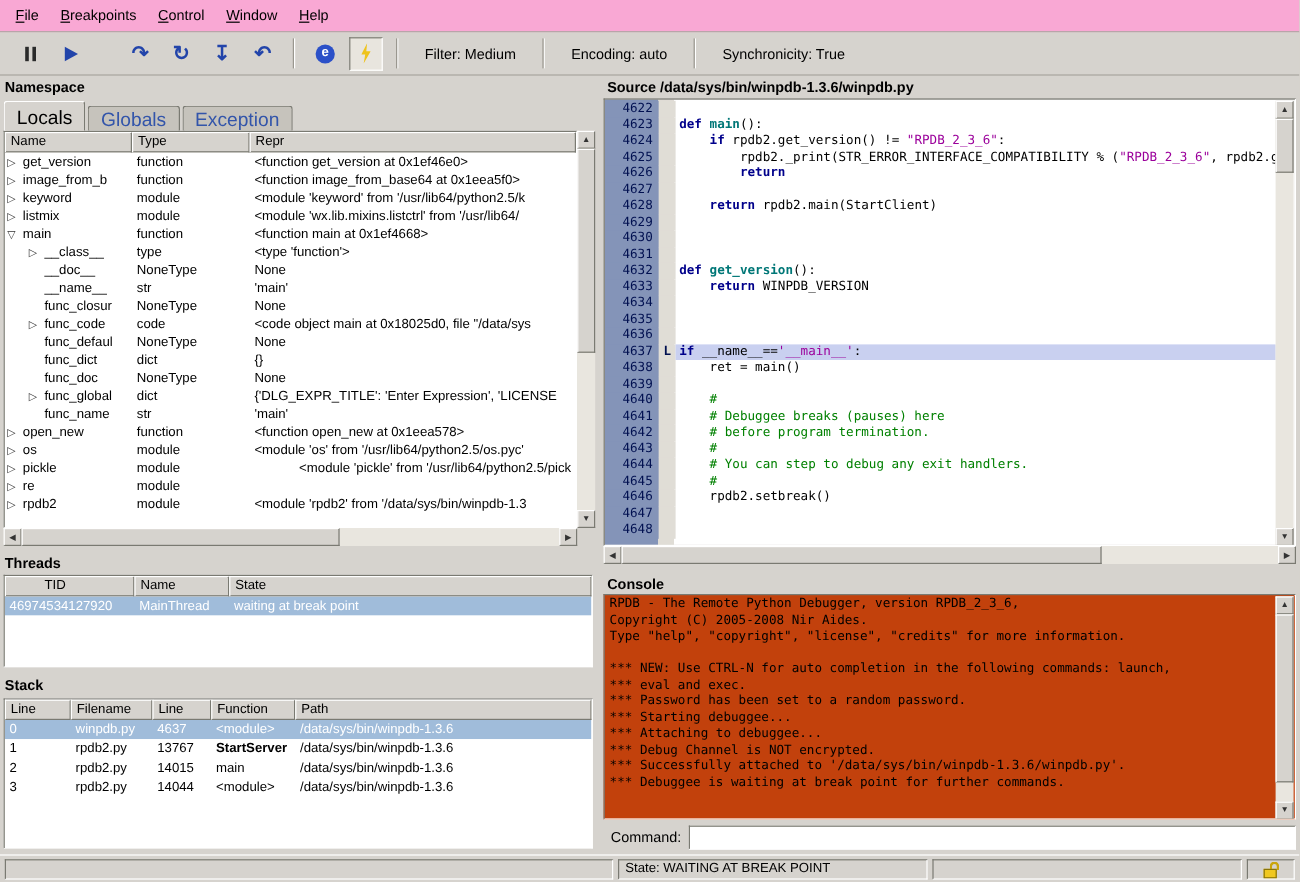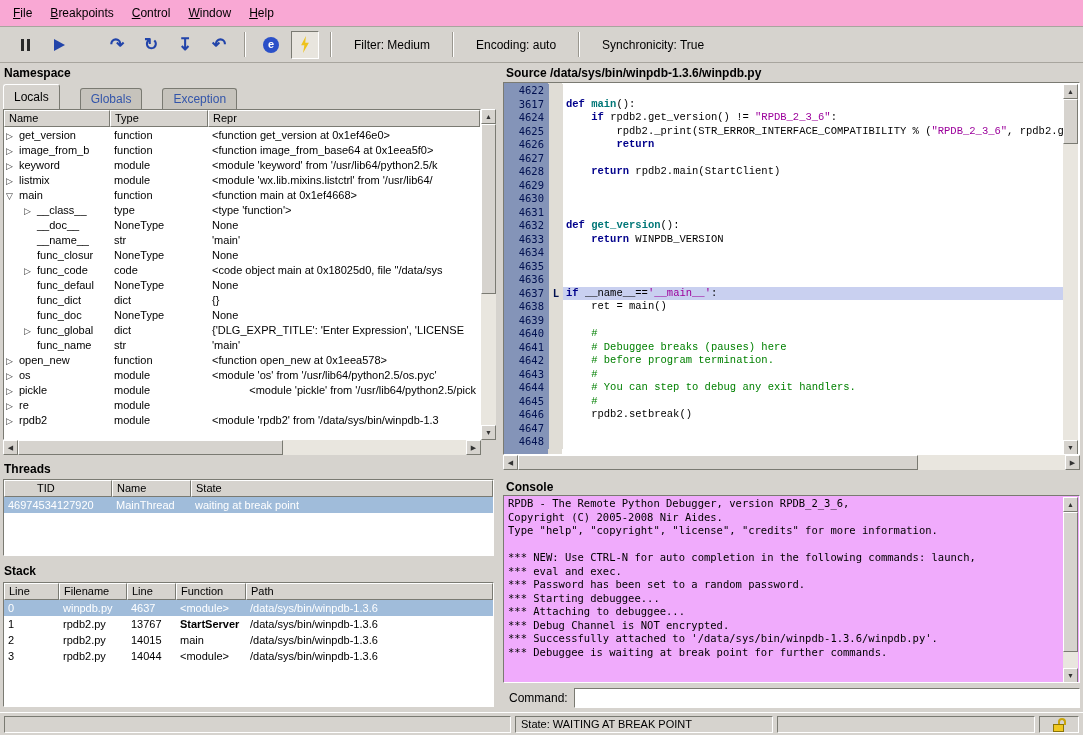--- a/index.html
+++ b/index.html
@@ -28,21 +28,21 @@
   .bolt { width:13px; height:17px; display:inline-block; background:#eec31c; clip-path:polygon(57% 0, 20% 55%, 45% 55%, 35% 100%, 80% 40%, 52% 40%); }
 
   
   .left  { position:absolute; top:63px; left:0; width:497px; height:649px; }
   .right { position:absolute; top:63px; left:500px; width:583px; height:649px; }
   .panel-title { font-weight:bold; font-size:12px; white-space:nowrap; }
 
   
   .ns-title { position:absolute; top:3px; left:4px; }
   .tabs { position:absolute; top:21px; left:3px; height:25px; display:flex; align-items:flex-end; }
-  .tab { height:21px; padding:3px 10px 2px; margin-right:20px; background:#c6c3bc; color:#3355aa; border:1px solid #7a7a72; border-bottom:none; border-radius:3px 3px 0 0; font-size:12px; }
+  .tab { height:21px; padding:3px 10px 2px; margin-right:2px; background:#c6c3bc; color:#3355aa; border:1px solid #7a7a72; border-bottom:none; border-radius:3px 3px 0 0; font-size:16px; }
   .tab.active { height:25px; padding-top:5px; background:#d6d3ce; color:#000; border-color:#fff #7a7a72 #d6d3ce #fff; position:relative; z-index:2; }
   .ns-table { position:absolute; top:46px; left:3px; width:478px; height:331px; background:#fff; overflow:hidden; }
   .header-row { display:flex; height:17px; background:#d6d3ce; flex:none; }
   .header-cell { border:1px solid; border-color:#ffffff #7a7a72 #7a7a72 #ffffff; padding:1px 4px; font-size:11px; white-space:nowrap; overflow:hidden; flex:none; }
   .rows { overflow:hidden; }
   .ns-row, .t-row { display:flex; height:15px; font-size:11px; align-items:center; white-space:nowrap; background:#fff; }
   .t-row { height:16px; }
   .cell { padding:0 4px; overflow:hidden; white-space:nowrap; flex:none; }
   .expander { display:inline-block; width:13px; font-size:9px; color:#333; text-align:left; }
   .sel { background:#a0bcda; color:#fff; }
@@ -62,33 +62,33 @@
   .hscroll .sb-thumb { top:0; bottom:0; left:auto; right:auto; }
 
   
   .src-title { position:absolute; top:3px; left:6px; }
   .source-area { position:absolute; top:19px; left:3px; width:577px; height:373px; overflow:hidden;
     background:linear-gradient(to right, #8494b8 0 44px, #e0ddd6 44px 58px, #ffffff 58px); }
   .src-lines { position:absolute; top:1px; left:1px; right:16px; font-family:"DejaVu Sans Mono",monospace; font-size:10.5px; line-height:13.5px; }
   .src-line { display:flex; height:13.5px; }
   .src-num { flex:none; width:44px; background:#8494b8; color:#001050; text-align:right; padding-right:5px; }
   .src-mark { flex:none; width:14px; background:#e0ddd6; color:#001050; text-align:center; font-weight:bold; }
-  .src-code { flex:1; white-space:pre; overflow:hidden; padding-left:3px;font-family:Liberation Mono, monospace; }
+  .src-code { flex:1; white-space:pre; overflow:hidden; padding-left:3px; }
   .src-line.current .src-code { background:#c9d0f0; }
   .tok-kw { color:#00008b; font-weight:bold; }
   .tok-str { color:#9b009b; }
   .tok-com { color:#008000; }
   .tok-fn { color:#007777; font-weight:bold; }
   .tok-pl { color:#000; }
   .src-vs { right:1px; top:1px; height:371px; }
   .src-hs { top:392px; left:3px; width:577px; }
 
   
   .console-title { position:absolute; top:417px; left:6px; }
-  .console-area { position:absolute; top:432px; left:3px; width:577px; height:188px; background:#f0abfc; overflow:hidden; }
+  .console-area { position:absolute; top:432px; left:3px; width:577px; height:188px; background:#c2410c; overflow:hidden; }
   .console-text { position:absolute; top:1px; left:4px; right:17px; font-family:"DejaVu Sans Mono",monospace; font-size:10.5px; line-height:13.5px; white-space:pre; overflow:hidden; }
   .con-vs { right:1px; top:1px; height:186px; }
   .command-row { position:absolute; top:624px; left:3px; width:577px; height:22px; display:flex; align-items:center; }
   .command-label { margin:0 6px 0 6px; white-space:nowrap; }
   .command-input { flex:1; height:20px; background:#fff; border:1px solid; border-color:#7a7a72 #ffffff #ffffff #7a7a72; outline:none; font-family:"DejaVu Sans Mono",monospace; font-size:11px; padding:0 3px; }
 
   
   .statusbar { position:absolute; top:712px; left:0; right:0; height:23px; background:#d6d3ce; border-top:1px solid #ffffff; }
   .sb-seg { position:absolute; top:3px; height:17px; border:1px solid; border-color:#7a7a72 #ffffff #ffffff #7a7a72; font-size:11px; padding:1px 5px; white-space:nowrap; overflow:hidden; }
   .seg1 { left:4px; width:507px; }
@@ -338,21 +338,21 @@
   <div class="right">
     <div class="panel-title src-title">Source /data/sys/bin/winpdb-1.3.6/winpdb.py</div>
     <div class="source-area sunken">
       <div class="src-lines">
           <div class="src-line">
             <span class="src-num">4622</span>
             <span class="src-mark"></span>
             <span class="src-code"></span>
           </div>
           <div class="src-line">
-            <span class="src-num">3617</span>
+            <span class="src-num">4623</span>
             <span class="src-mark"></span>
             <span class="src-code"><span class="tok-kw">def</span><span class="tok-pl"> </span><span class="tok-fn">main</span><span class="tok-pl">():</span></span>
           </div>
           <div class="src-line">
             <span class="src-num">4624</span>
             <span class="src-mark"></span>
             <span class="src-code"><span class="tok-pl">    </span><span class="tok-kw">if</span><span class="tok-pl"> rpdb2.get_version() != </span><span class="tok-str">"RPDB_2_3_6"</span><span class="tok-pl">:</span></span>
           </div>
           <div class="src-line">
             <span class="src-num">4625</span>

